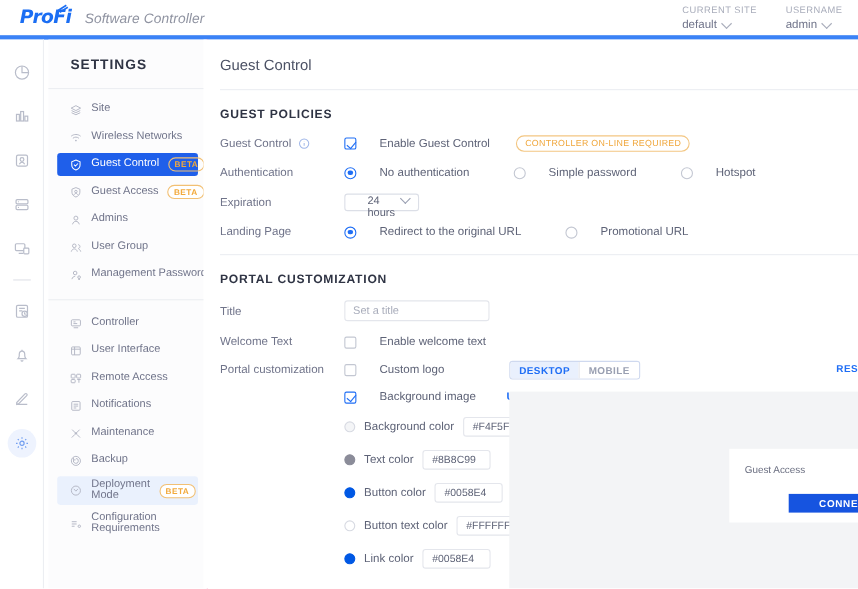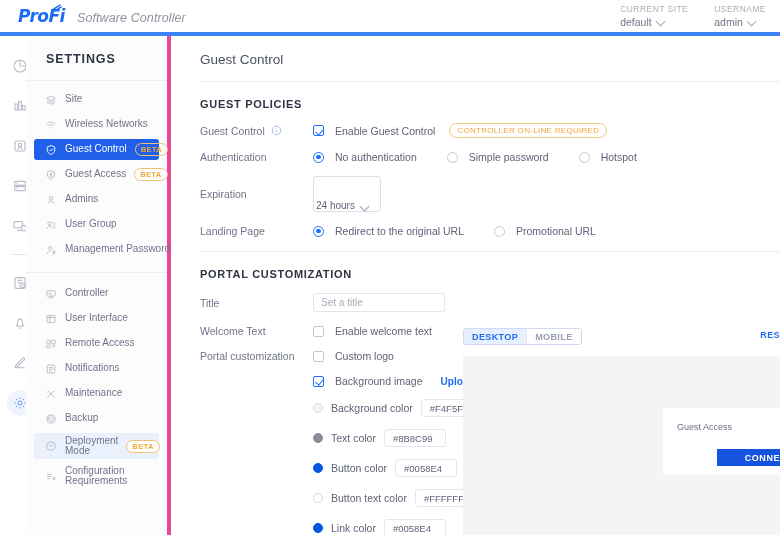--- a/index.html
+++ b/index.html
@@ -61,22 +61,22 @@
   .rail-item svg { display: block; }
   .rail-item.active .rail-bubble {
     width: 26px; height: 26px; border-radius: 50%;
     background: #eef3fe;
     display: flex; align-items: center; justify-content: center;
   }
   .rail-divider { width: 16px; height: 1px; background: #dfe1e8; margin: 8px auto; }
 
   
   .sidebar {
-    position: absolute; top: 36px; left: 26px; width: 145px; height: 499px;
-    background: #fcfcfd; border-right: 4px solid #ec4899;
+    position: absolute; top: 36px; left: 44px; width: 145px; height: 499px;
+    background: #fcfcfd; border-right: 1px solid #ec4899;
   }
   .sidebar-title {
     font-size: 12.5px; font-weight: bold; color: #2f3444;
     letter-spacing: .9px; padding: 16px 0 14px 20px;
   }
   .sidebar-sep { height: 1px; background: #eceef2; margin: 0 0 8px 0; }
   .nav-item {
     display: flex; align-items: center; height: 21px;
     margin: 0 8px 0 8px; padding-left: 10px;
     border-radius: 3px; gap: 8px; position: relative;
@@ -108,21 +108,21 @@
   .title-rule { height: 1px; background: #eceef2; margin: 14px 0 0 15px; }
   .section-head {
     font-size: 11px; font-weight: bold; color: #2f3444;
     letter-spacing: .7px; padding: 16px 0 0 15px;
   }
   .row { display: flex; align-items: center; padding-left: 15px; margin-top: 13px; }
   .row-label {
     width: 113px; flex: none; font-size: 10.5px; color: #70748a;
     display: flex; align-items: center; gap: 6px;
   }
-  .row-ctrl { display: flex; align-items: center; gap: 4px; }
+  .row-ctrl { display: flex; align-items: center; gap: 14px; }
 
   .info-ico { width: 11px; height: 11px; flex:none; }
 
   
   .cb {
     width: 11px; height: 11px; border: 1px solid #c3c7d2;
     border-radius: 2px; background: #fff; flex: none; position: relative;
   }
   .cb.checked { border-color: #1f6ef5; }
   .cb.checked::after {
@@ -146,23 +146,23 @@
   .rd-label { font-size: 10.5px; color: #5e6377; margin-left: 7px; margin-right: 26px; }
 
   .pill {
     font-size: 8px; color: #f0a63a; border: 1px solid #f3c682;
     border-radius: 9px; padding: 2px 7px; margin-left: 10px;
     letter-spacing: .3px; white-space: nowrap;
   }
 
   
   .select {
-    width: 68px; height: 36px; border: 1px solid #dcdfe7; border-radius: 3px;
-    background: #fff; display: flex; align-items: flex-end;
-    padding: 0 2px; font-size: 10px; color: #5e6377; gap: 6px;
+    width: 68px; height: 16px; border: 1px solid #dcdfe7; border-radius: 3px;
+    background: #fff; display: flex; align-items: flex-start;
+    padding: 0 20px; font-size: 10px; color: #5e6377; gap: 6px;
   }
   .select .caret::after { border-color: #9aa0b2; }
 
   
   .tinput {
     width: 132px; height: 19px; border: 1px solid #e4e6ec; border-radius: 3px;
     background: #fff; font-size: 10px; color: #a9adbb;
     display: flex; align-items: center; padding: 0 7px;
   }
   .hexinput {

